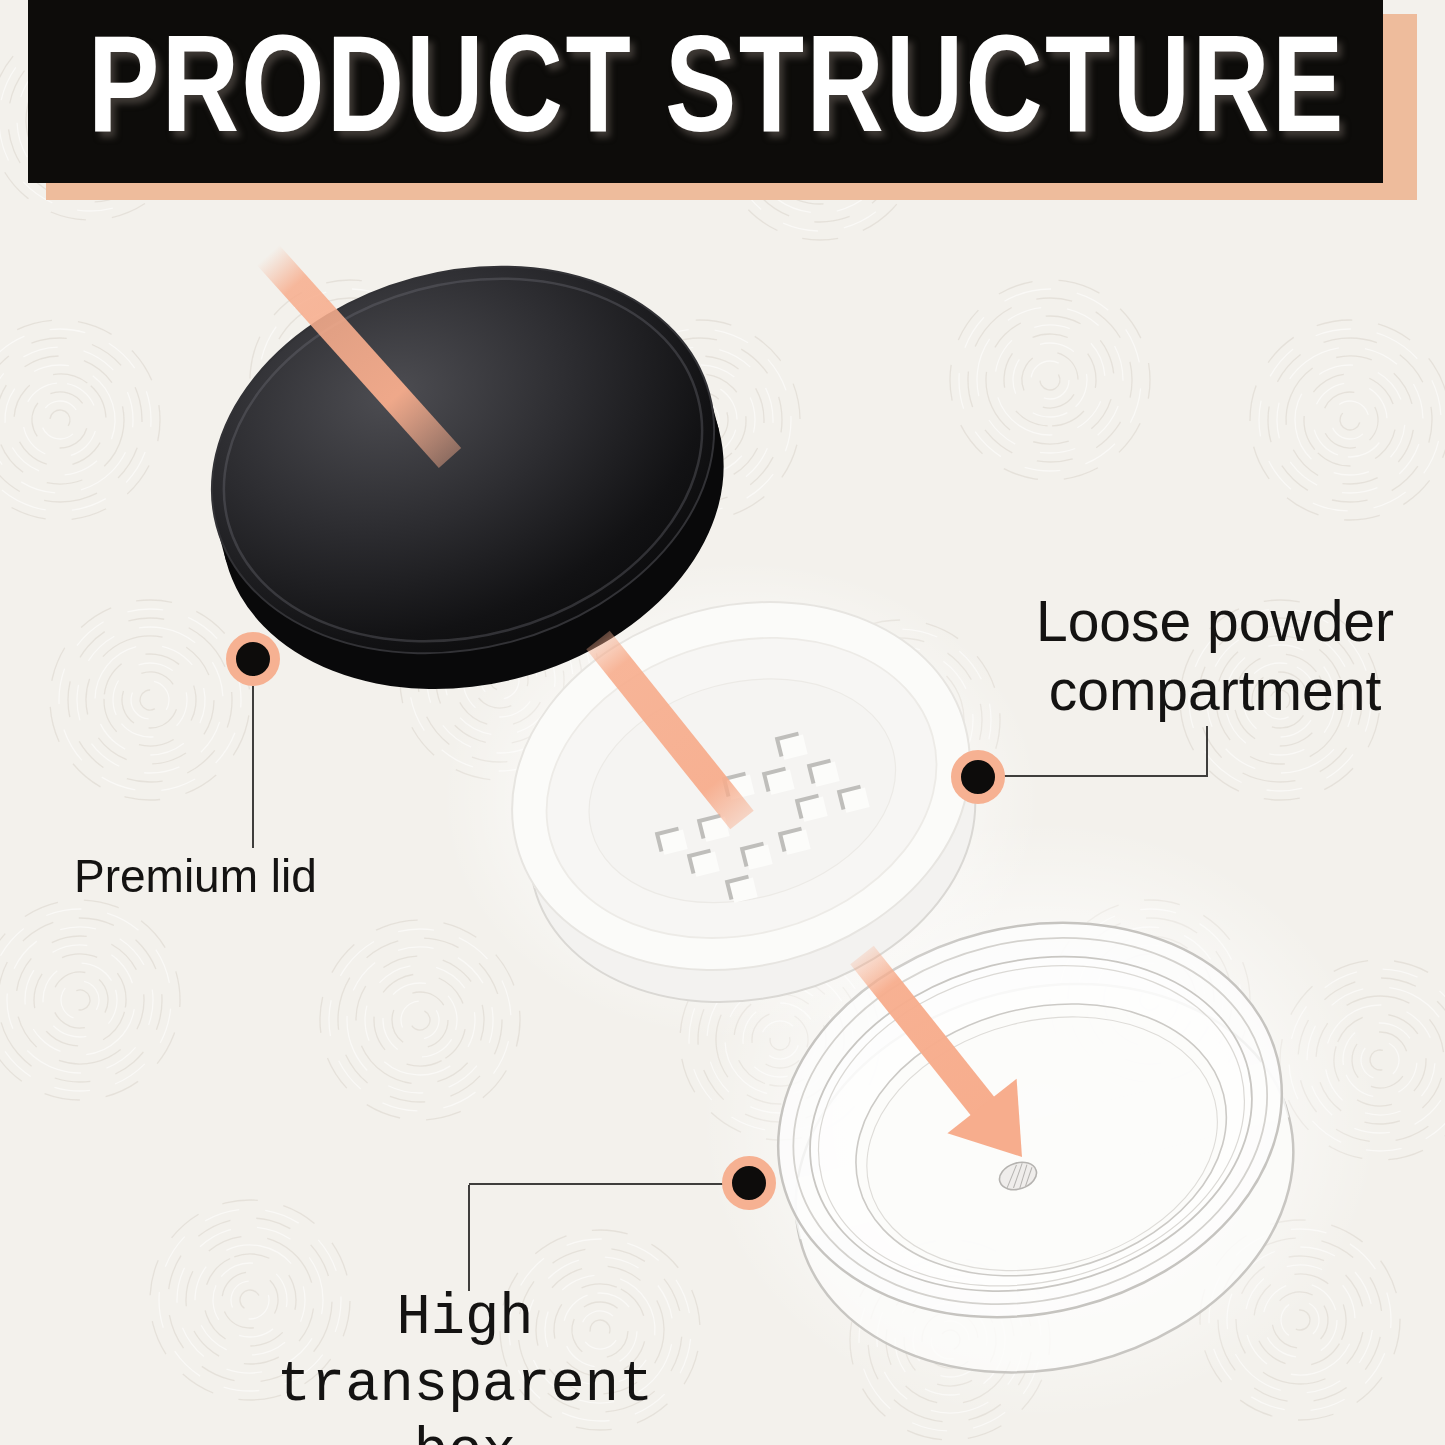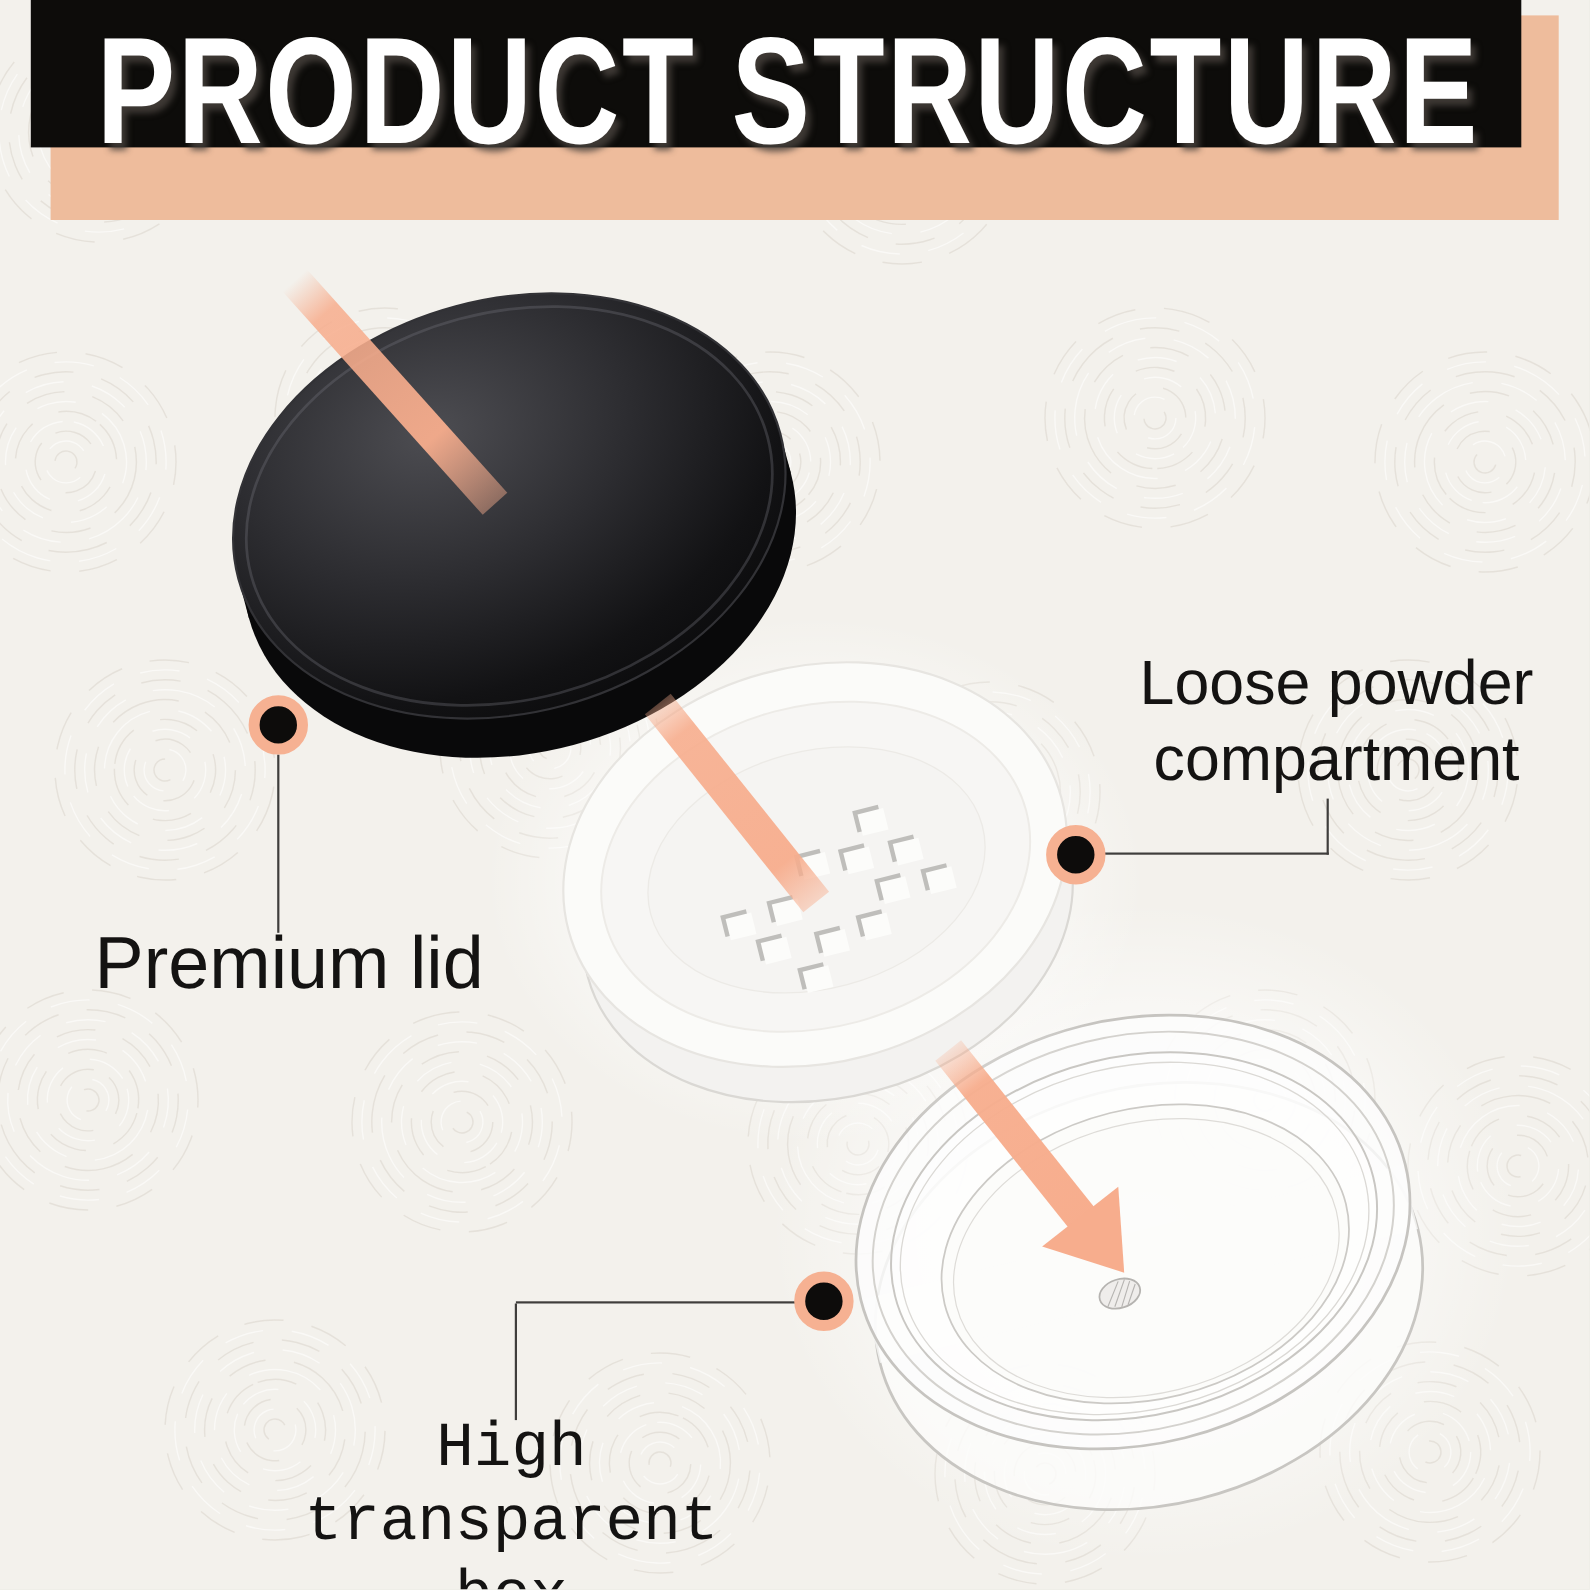--- a/index.html
+++ b/index.html
@@ -17,21 +17,21 @@
     position:relative;width:1445px;height:1445px;overflow:hidden;
     background:var(--background);
     font-family:"Liberation Sans", sans-serif;
   }
   .texture-svg{position:absolute;left:0;top:0;z-index:0;}
   .banner-shadow{
     position:absolute;left:46px;top:14px;width:1371px;height:186px;
     background:var(--banner-shadow);z-index:1;
   }
   .banner{
-    position:absolute;left:28px;top:0;width:1355px;height:134px;
+    position:absolute;left:28px;top:0;width:1355px;height:183px;
     background:var(--banner-bg);z-index:2;
   }
   .banner-title{
     position:absolute;left:60px;top:14px;margin:0;
     font-size:138px;line-height:138px;font-weight:700;color:#ffffff;
     letter-spacing:3px;white-space:nowrap;
     transform:scaleX(0.775);transform-origin:0 0;
     text-shadow:6px 6px 7px rgba(70,65,60,0.85);
   }
   .scene{position:absolute;left:0;top:0;z-index:3;pointer-events:none;}
@@ -46,21 +46,21 @@
   .cline{position:absolute;background:var(--connector);z-index:4;}
   .line-lid-v{left:252px;top:686px;width:2px;height:162px;}
   .line-powder-h{left:1004px;top:775px;width:204px;height:2px;}
   .line-powder-v{left:1206px;top:726px;width:2px;height:51px;}
   .line-box-h{left:469px;top:1183px;width:254px;height:2px;}
   .line-box-v{left:468px;top:1185px;width:2px;height:106px;}
   .callout-label{
     position:absolute;color:var(--text);z-index:5;
     white-space:pre-line;font-weight:400;
   }
-  .label-lid{left:86px;top:846px;font-size:67px;line-height:60px;}
+  .label-lid{left:74px;top:846px;font-size:46px;line-height:60px;}
   .label-powder{left:975px;top:587px;width:480px;font-size:57px;line-height:69px;text-align:center;}
   .label-box{left:215px;top:1285px;width:500px;font-size:57px;line-height:67px;text-align:center;font-family:Liberation Mono, monospace;}
 </style>
 </head>
 <body>
 
 <div class="stage">
 
   <svg class="texture-svg" id="texture" width="1445" height="1445" viewBox="0 0 1445 1445">
       <circle cx="90" cy="120" r="10" fill="none" stroke="rgba(208,201,189,0.38)" stroke-width="1.3" stroke-dasharray="36 26" transform="rotate(0 90 120)"></circle>

